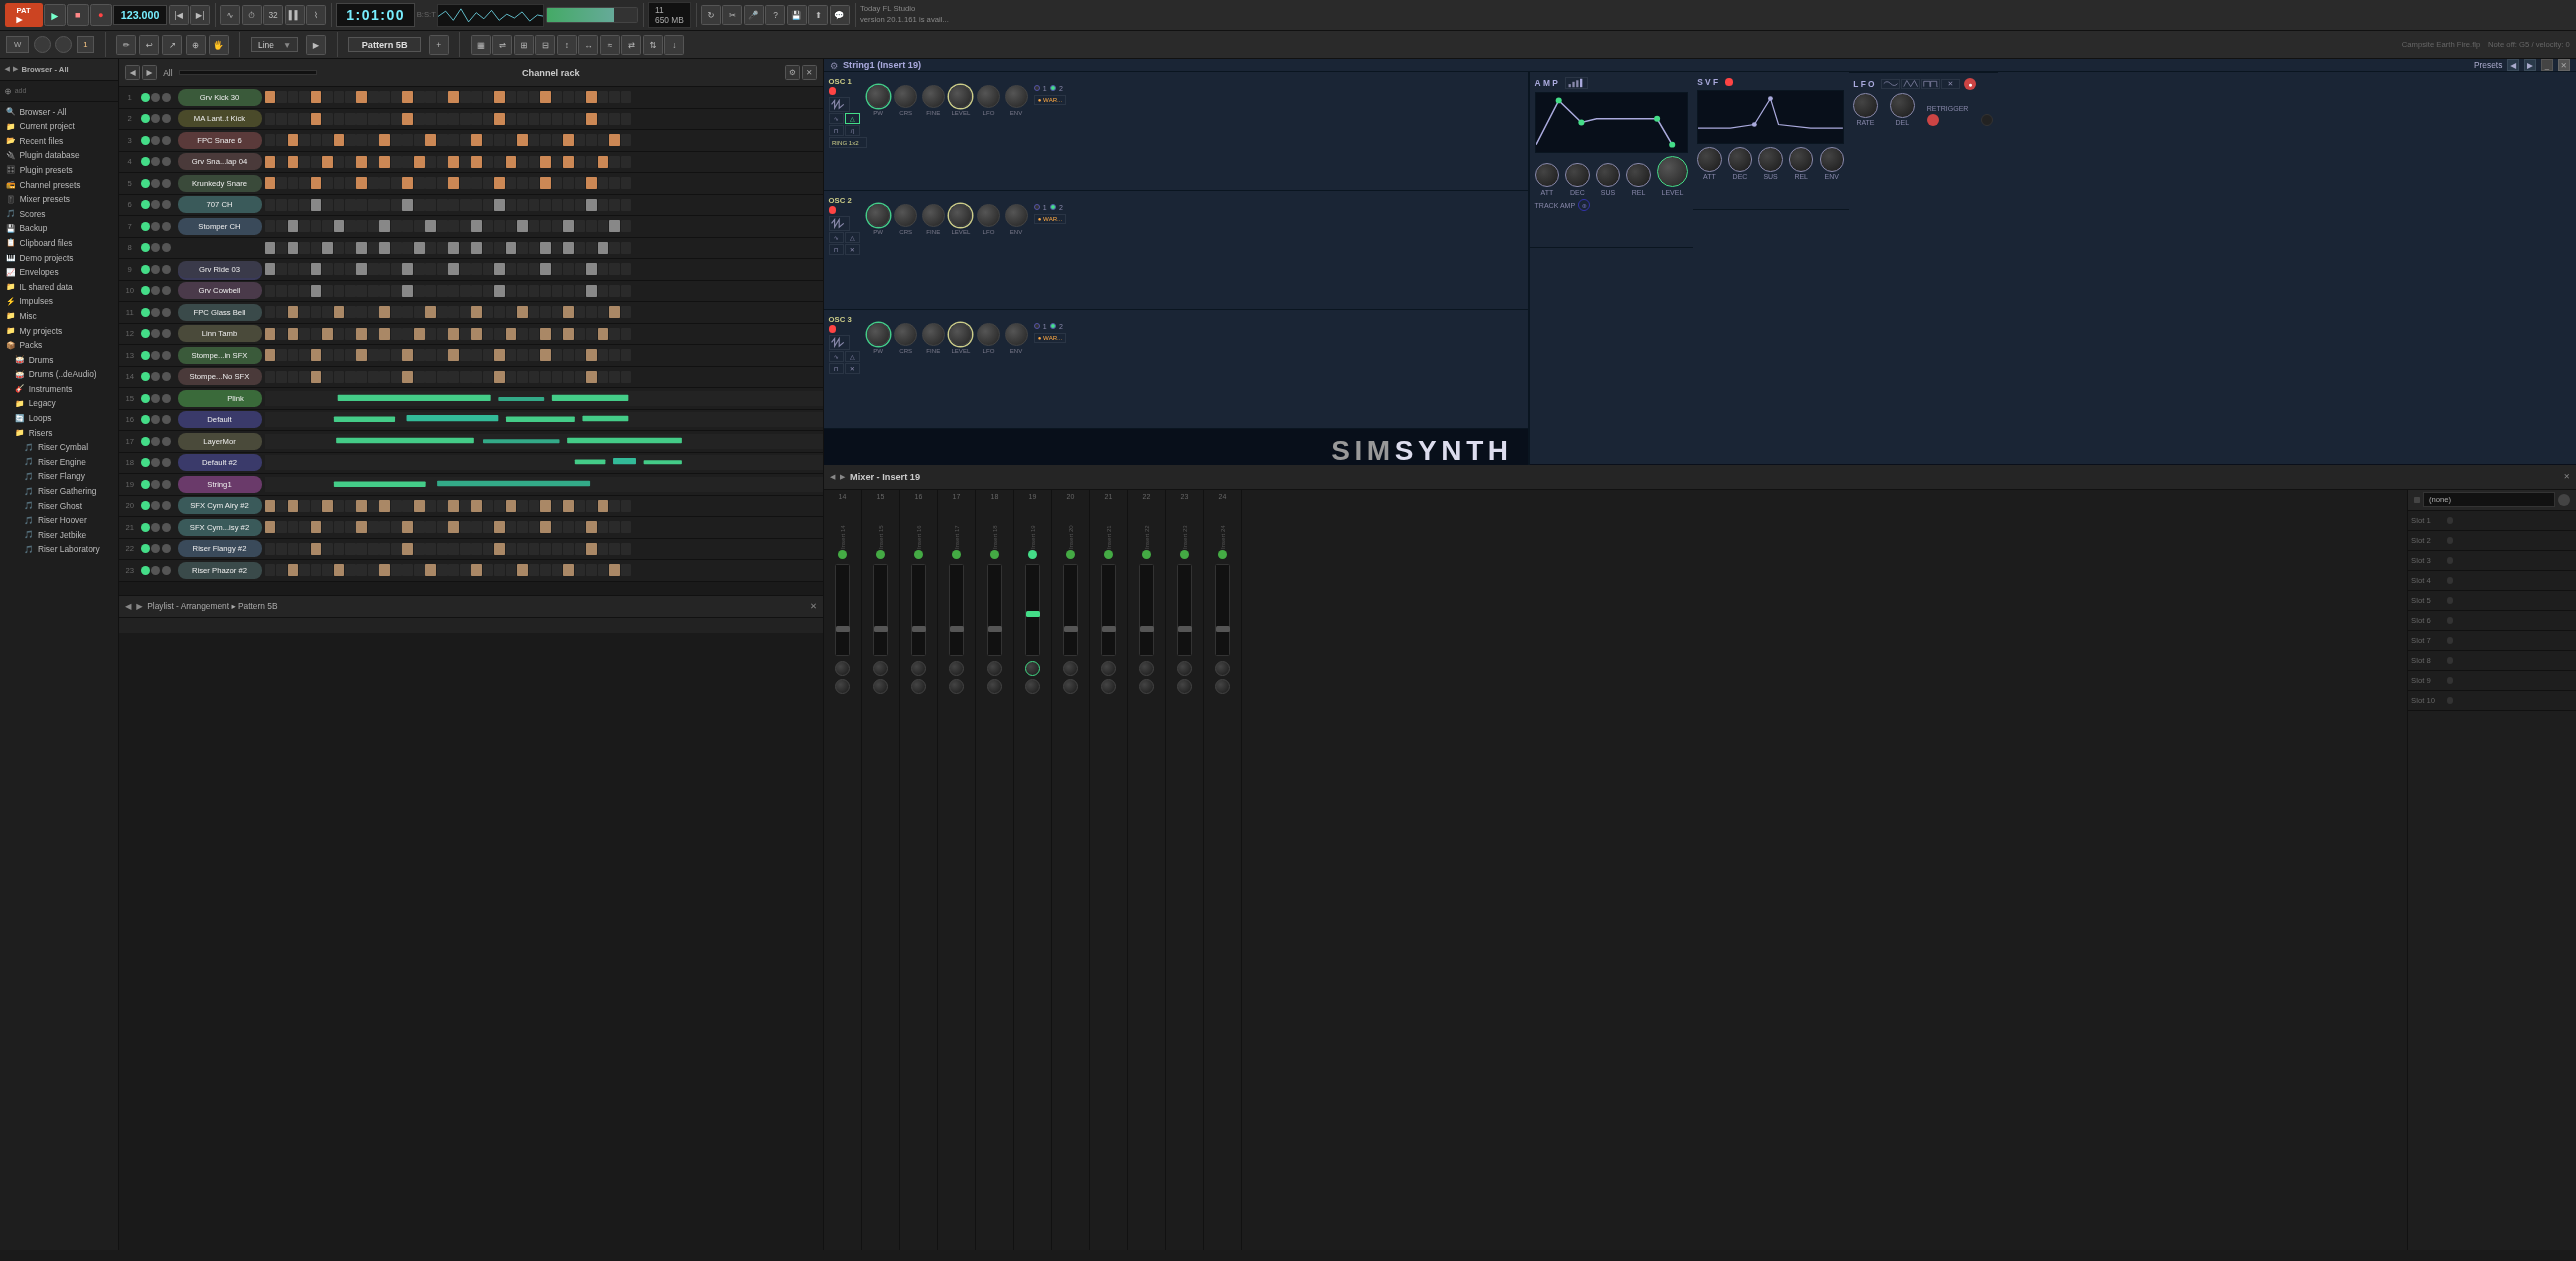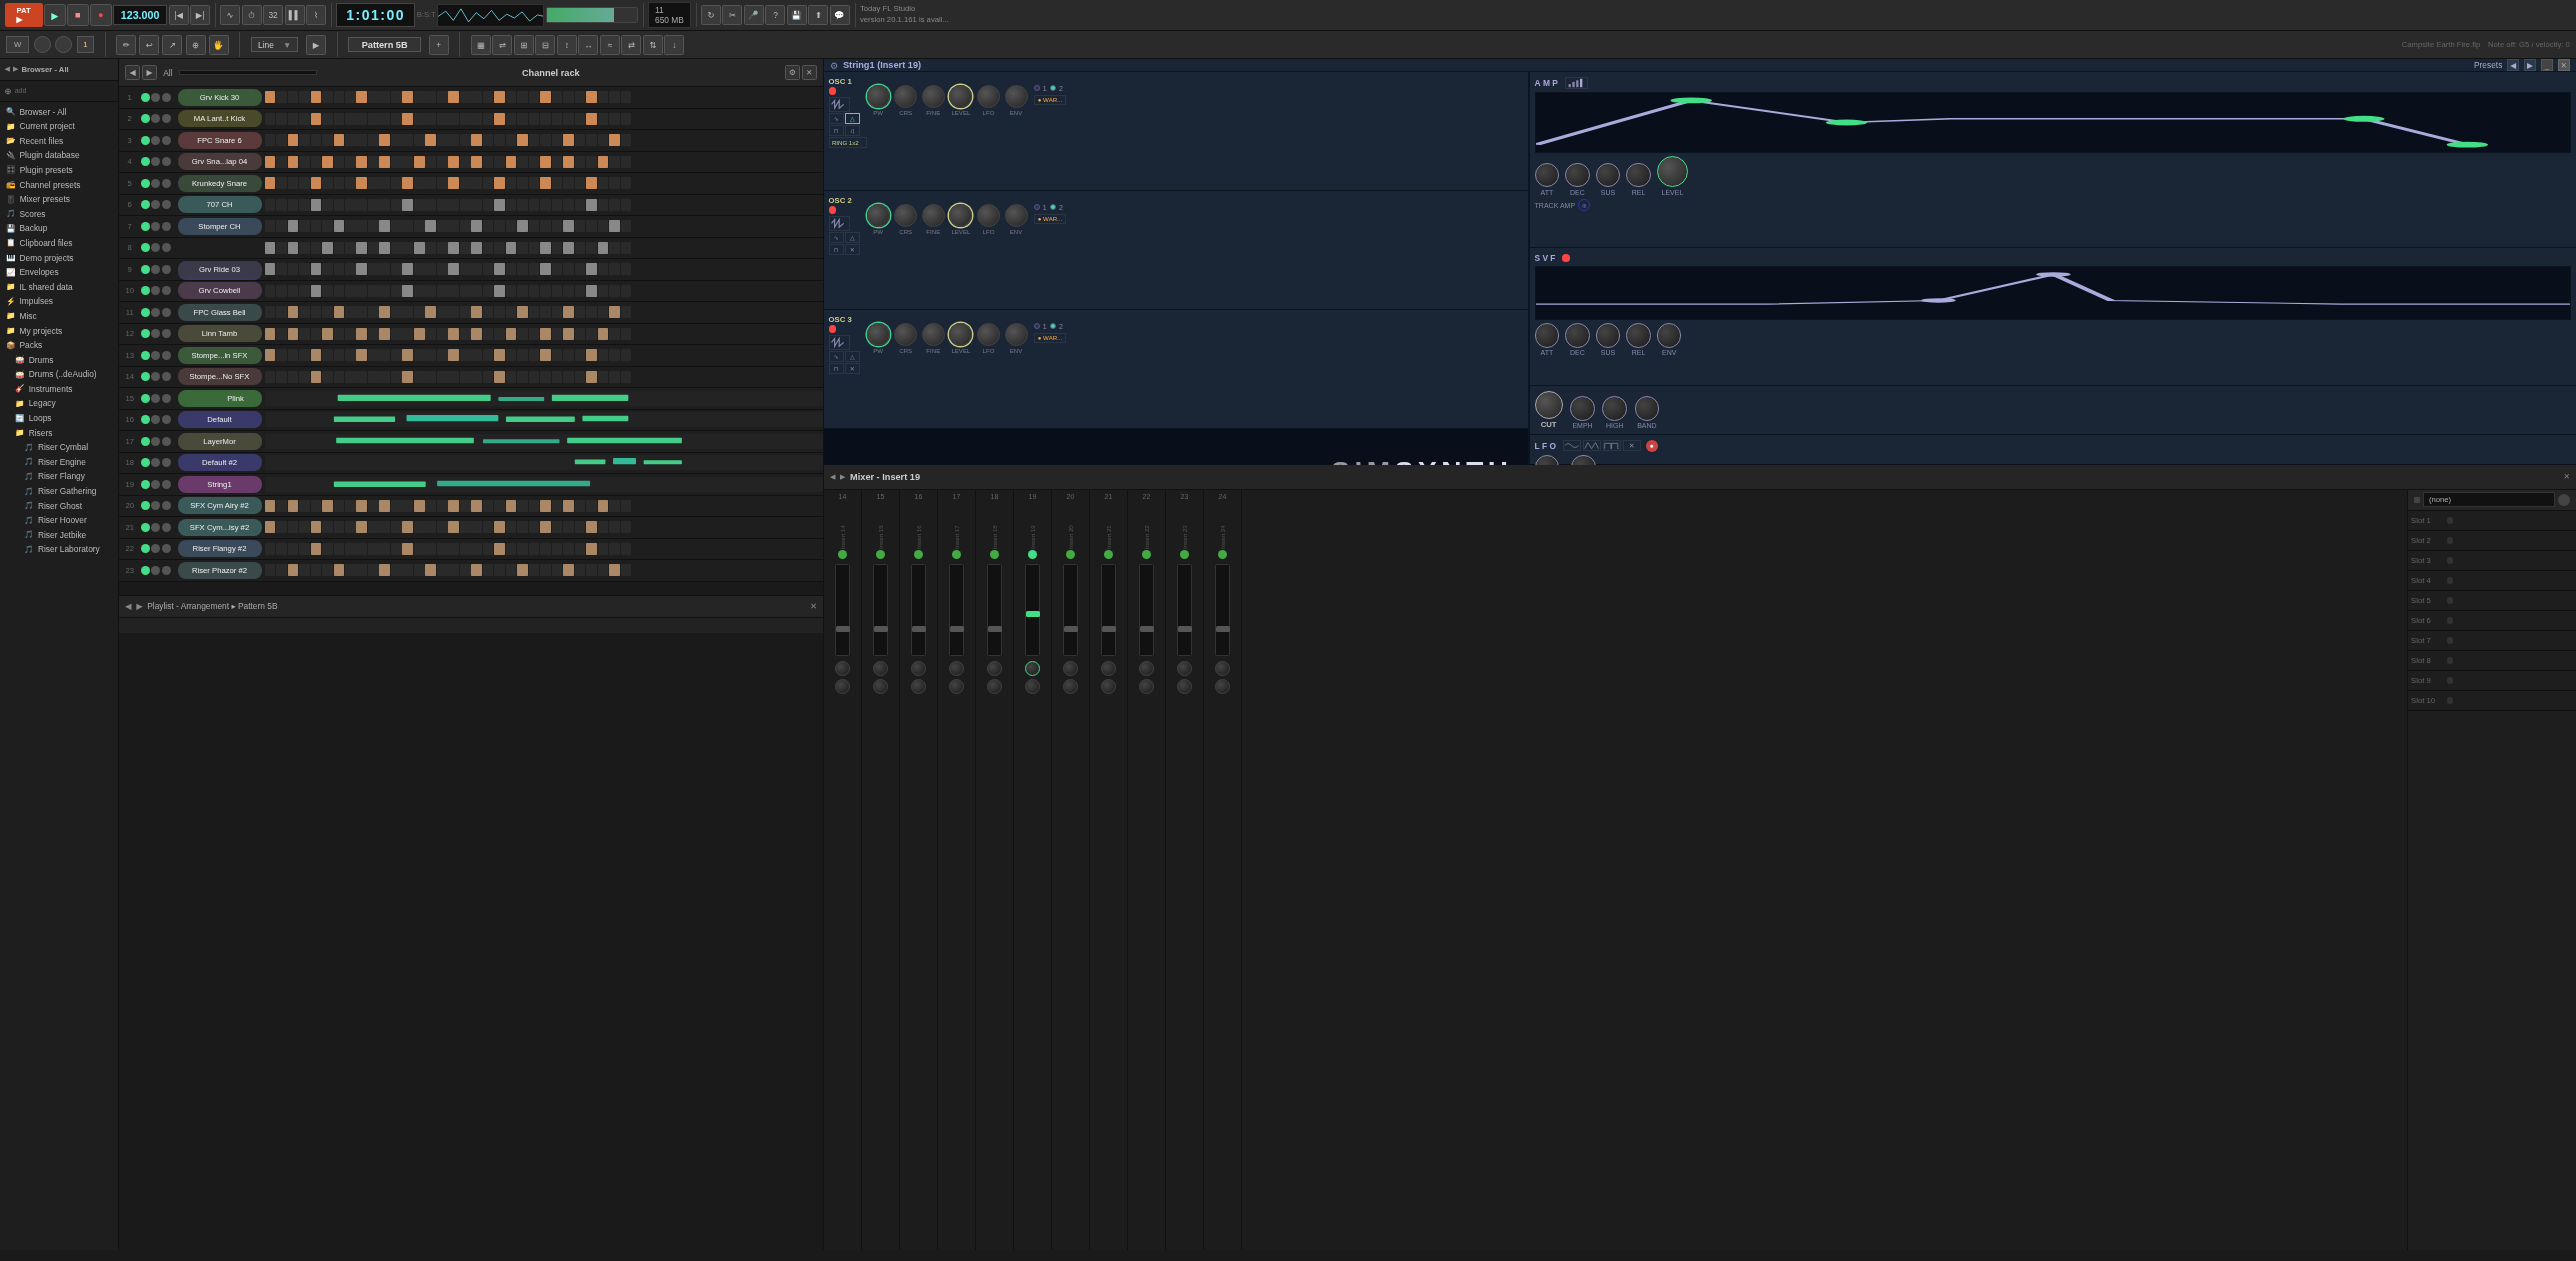--- a/index.html
+++ b/index.html
@@ -1733,21 +1733,21 @@
           <div style="flex:1;background:#080f1a;display:flex;align-items:center;justify-content:flex-end;padding:7.7px 15.3px;">
             <div style="text-align:right;">
               <div style="font-size:28px;font-weight:bold;color:#bbc;letter-spacing:4.6px;line-height:1;">
                 <span style="color:#999;">SIM</span><span style="color:#dde;">SYNTH</span>
               </div>
               <div style="font-size:10.7px;color:#f33;letter-spacing:3.1px;text-align:right;">●LIVE</div>
             </div>
           </div>
         </div>
 
-        <div style="flex:1;display:flex;flex-direction:column;border-left:0.8px solid #0a1520;">
+        <div style="flex:1;display:flex;flex-direction:row;border-left:0.8px solid #0a1520;">
 
           <div style="height:176px;border-bottom:0.8px solid #0a1520;padding:4.6px;display:flex;flex-direction:column;gap:3.1px;">
             <div style="display:flex;align-items:center;gap:4.6px;">
               <div style="font-size:8.4px;color:#aad;letter-spacing:2.3px;font-weight:bold;">AMP</div>
               <div style="width:23px;height:12.3px;background:#1a2535;border:0.8px solid #2a3545;display:flex;align-items:center;justify-content:center;">
                 <svg width="18.4" height="9.2" viewBox="0 0 24 12">
                     <rect x="2" y="8" width="3" height="4" fill="#88a"></rect>
                     <rect x="7" y="5" width="3" height="7" fill="#88a"></rect>
                     <rect x="12" y="3" width="3" height="9" fill="#88a"></rect>
                     <rect x="17" y="1" width="3" height="11" fill="#aad"></rect>
@@ -1825,40 +1825,20 @@
                   <div class="knob-med"></div>
                   <div class="knob-label" style="font-size:7px;color:#88a;">REL</div>
                 </div>
               <div class="knob-group">
                   <div class="knob-med"></div>
                   <div class="knob-label" style="font-size:7px;color:#88a;">ENV</div>
                 </div>
             </div>
           </div>
 
-          <div style="flex:1;padding:4.6px;display:flex;flex-direction:column;gap:3.1px;">
-            <div style="display:flex;gap:7.7px;align-items:flex-end;">
-              <div class="knob-group">
-                <div style="width:28px;height:28px;border-radius:50%;background:radial-gradient(circle at 35% 35%,#555,#222);border:1.5px solid #aaa;cursor:pointer;"></div>
-                <div class="knob-label" style="font-size:7.7px;color:#bbb;font-weight:bold;">CUT</div>
-              </div>
-              <div class="knob-group">
-                <div class="knob-med"></div>
-                <div class="knob-label" style="font-size:7px;color:#88a;">EMPH</div>
-              </div>
-              <div class="knob-group">
-                <div class="knob-med"></div>
-                <div class="knob-label" style="font-size:7px;color:#88a;">HIGH</div>
-              </div>
-              <div class="knob-group">
-                <div class="knob-med"></div>
-                <div class="knob-label" style="font-size:7px;color:#88a;">BAND</div>
-              </div>
-            </div>
-          </div>
 
           <div style="height:92px;border-top:0.8px solid #0a1520;padding:4.6px;display:flex;flex-direction:column;gap:3.1px;">
             <div style="display:flex;align-items:center;gap:4.6px;">
               <div style="font-size:8.4px;color:#aad;letter-spacing:2.3px;font-weight:bold;">LFO</div>
 
               <div style="display:flex;gap:1.5px;">
                 <div style="width:18.4px;height:10.7px;background:#1a2535;border:0.8px solid #2a3545;cursor:pointer;display:flex;align-items:center;justify-content:center;">
                   <svg width="15.3" height="9.2" viewBox="0 0 20 12">
                       <path d="M1,6 Q5,1 10,6 Q15,11 19,6" fill="none" stroke="#88a" stroke-width="1"></path>
                     </svg>

